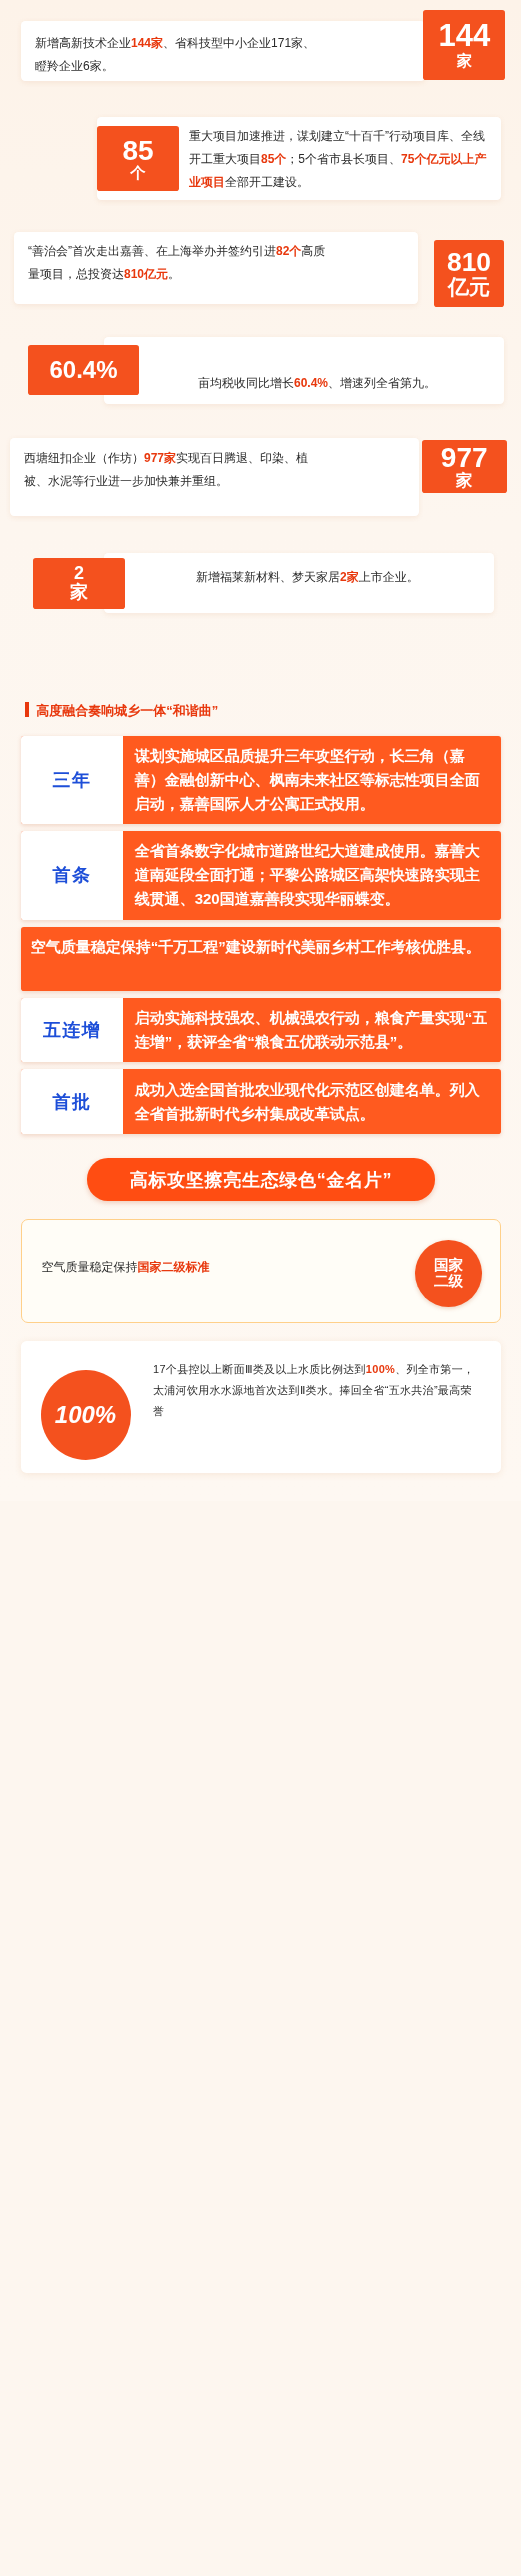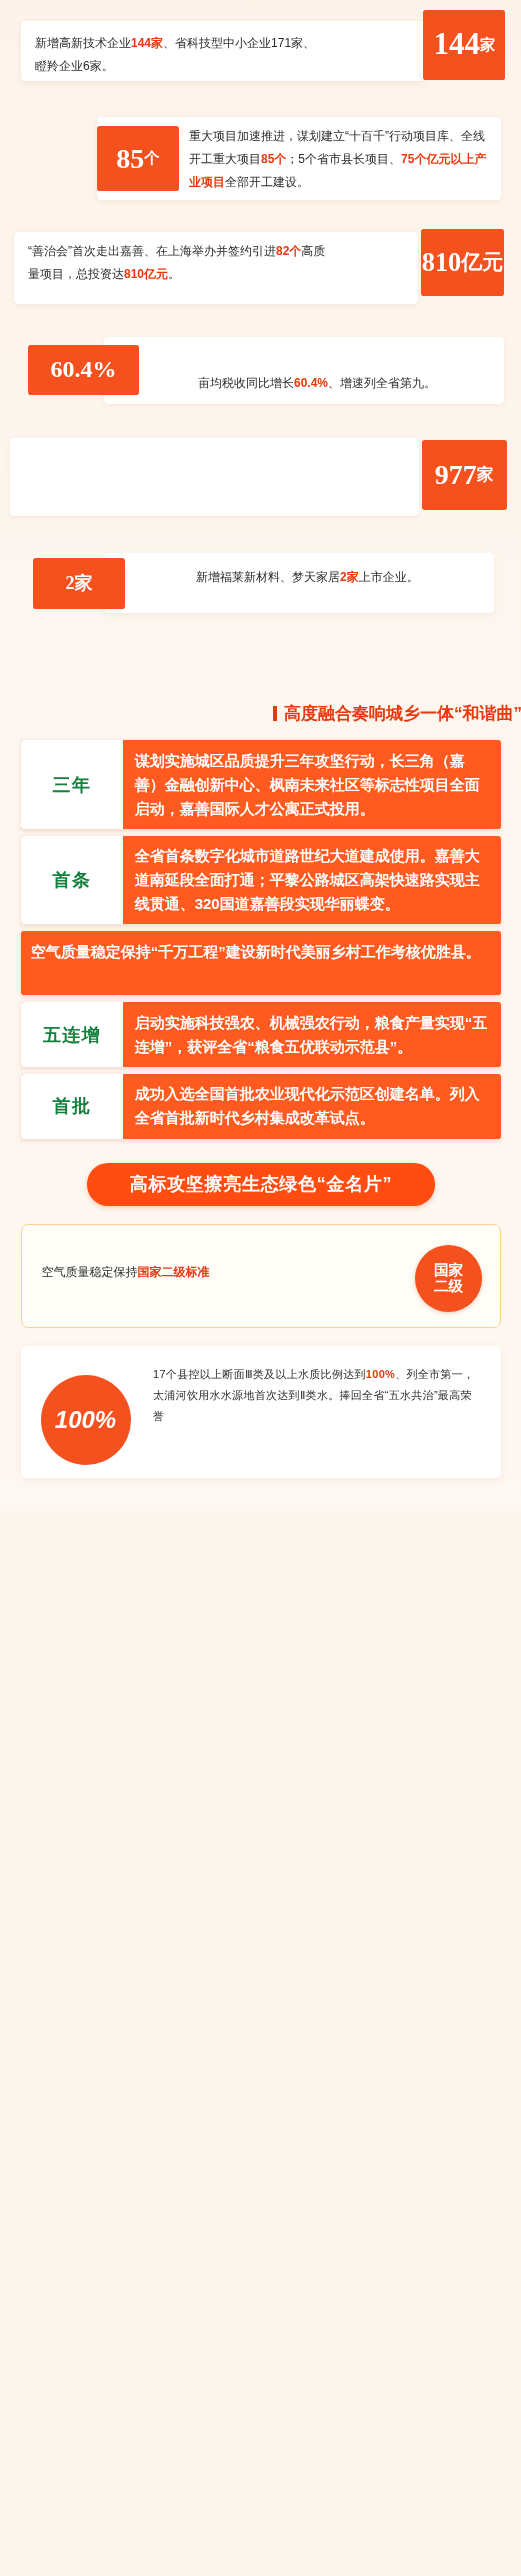--- a/index.html
+++ b/index.html
@@ -33,47 +33,45 @@
 
   
   .bignum {
     position: absolute;
     background: #f4511e;
     color: #fff;
     font-weight: bold;
     text-align: center;
     line-height: 1.05;
     display: flex;
-    flex-direction: row;
+    flex-direction: column;
     justify-content: center;
     align-items: center;
     border-radius: 2.8px;
-    font-family: Liberation Serif, serif;
   }
 
   
   .row {
     position: relative;
     width: 522px;
   }
   .row .txt {
     position: absolute;
     font-size: 12px;
     line-height: 23px;
   }
 
   
   .sec-head {
     position: relative;
     margin: 0;
     padding: 18px 0 8.3px 25px;
-    font-size: 17px;
+    font-size: 13px;
     font-weight: bold;
     color: #e8380d;
-    text-align: right;
   }
   .sec-head .bar {
     display: inline-block;
     width: 4.2px;
     height: 15.3px;
     background: #e8380d;
     vertical-align: -2.1px;
     margin-right: 7px;
   }
 
@@ -84,21 +82,21 @@
     display: flex;
     min-height: 64px;
     background: #ff5a1f;
     border-radius: 2.8px;
     box-shadow: 0 1.4px 4.2px rgba(190,80,30,0.18);
     overflow: hidden;
   }
   .card .key {
     flex: 0 0 104px;
     background: #fff;
-    color: #15803d;
+    color: #1d4ed8;
     font-size: 18px;
     font-weight: bold;
     display: flex;
     align-items: center;
     justify-content: center;
     letter-spacing: 1.4px;
     border-right: 2.1px solid #ff5a1f;
   }
   .card .body {
     flex: 1;
@@ -211,39 +209,42 @@
       <span>85</span>
       <span style="font-size:15.3px;">个</span>
     </div>
   </div>
 
   <div class="row" style="height:104px;">
     <div class="band" style="top:12.5px;height:72px;left:14px;right:104px;"></div>
     <div class="txt" style="left:28px;top:21px;width:299px;">
       <span>“善治会”首次走出嘉善、在上海举办并签约引进</span><b class="hl">82个</b><span>高质量项目，总投资达</span><b class="hl">810亿元</b><span>。</span>
     </div>
-    <div class="bignum" style="right:18px;top:10px;width:83px;height:67px;font-size:26.4px;">
+    <div class="bignum" style="right:18px;top:21px;width:70px;height:67px;font-size:26.4px;">
       <span>810</span>
       <span style="font-size:21px;">亿元</span>
     </div>
   </div>
 
   <div class="row" style="height:104px;">
     <div class="band" style="top:14px;height:67px;left:104px;right:18px;"></div>
     <div class="txt" style="left:198px;top:25px;width:278px;margin-top:24px;">
       <span>亩均税收同比增长</span><b class="hl">60.4%</b><span>、增速列全省第九。</span>
     </div>
     <div class="bignum" style="left:28px;top:22px;width:111px;height:50px;font-size:24px;">
       <span>60.4%</span>
     </div>
   </div>
 
   <div class="row" style="height:111px;">
     <div class="band" style="top:11px;height:78px;left:9.7px;right:103px;"></div>
-    <div class="bignum" style="right:15.3px;top:12.5px;width:85px;height:70px;font-size:28px;align-items:center;">
+    <div class="txt" style="left:24px;top:19.5px;width:306px;">
+      <span>西塘纽扣企业（作坊）</span><b class="hl">977家</b><span>实现百日腾退、印染、植被、水泥等行业进一步加快兼并重组。</span>
+    </div>
+    <div class="bignum" style="right:15.3px;top:12.5px;width:85px;height:53px;font-size:28px;align-items:center;">
       <span>977</span>
       <span style="font-size:16.7px;">家</span>
     </div>
   </div>
 
   <div class="row" style="height:104px;">
     <div class="band" style="top:15.3px;height:60px;left:104px;right:28px;"></div>
     <div class="txt" style="left:196px;top:28px;width:292px;">
       <span>新增福莱新材料、梦天家居</span><b class="hl">2家</b><span>上市企业。</span>
     </div>

